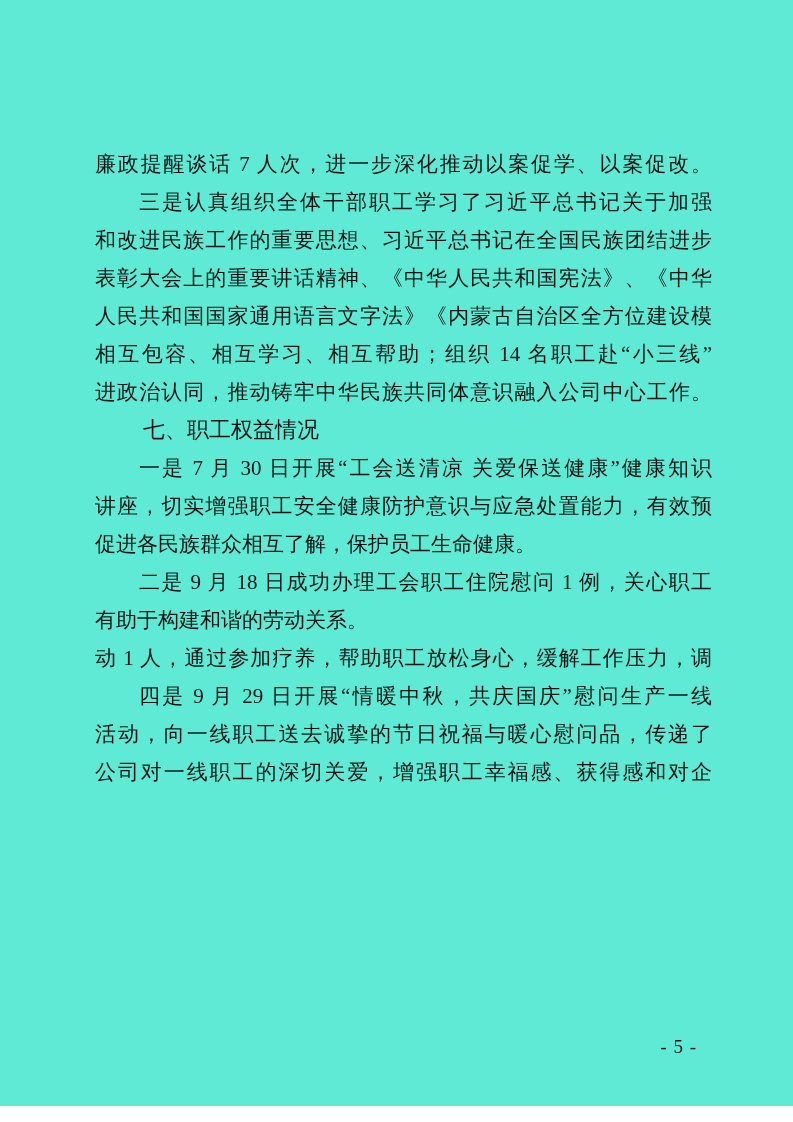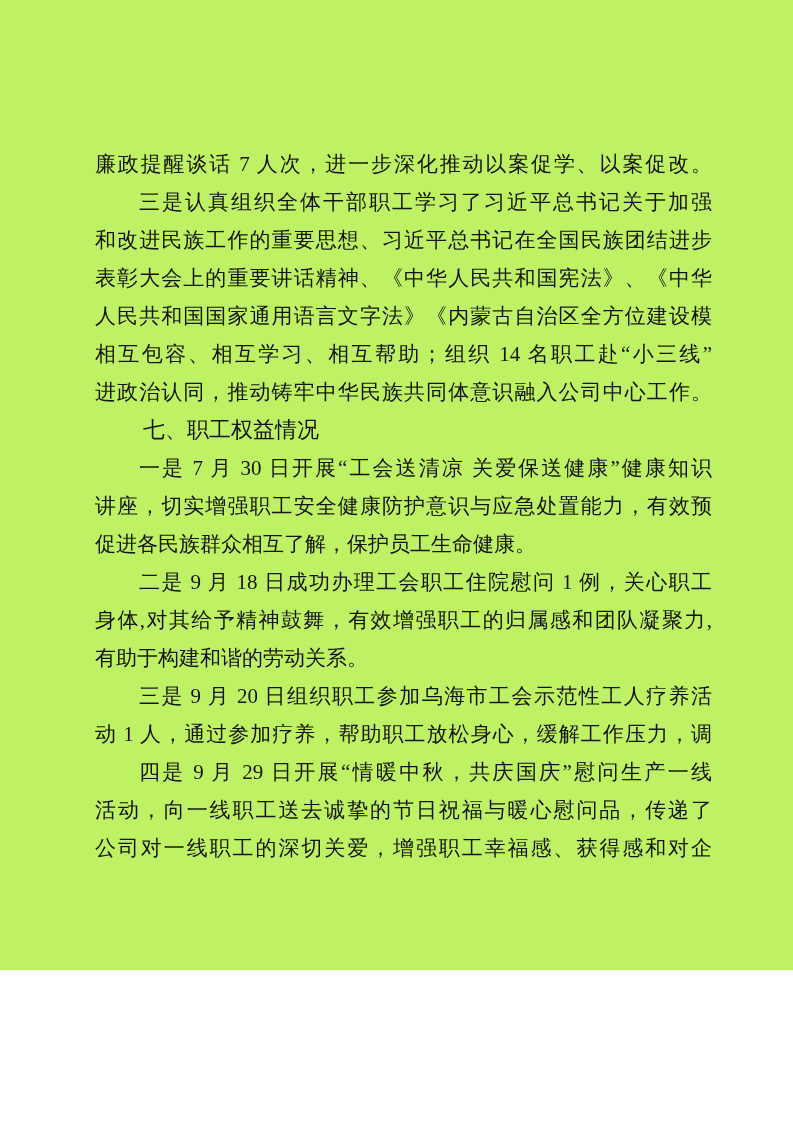--- a/index.html
+++ b/index.html
@@ -3,22 +3,22 @@
 <meta charset="utf-8">
 <style>
   html, body {
     margin: 0;
     padding: 0;
     background: #ffffff;
   }
   .page {
     position: relative;
     width: 793px;
-    height: 970px;
-    background: #bef264;
+    height: 1106px;
+    background: #5eead4;
     overflow: hidden;
     font-family: "Liberation Serif", "DejaVu Serif", serif;
     color: #141414;
   }
   .content {
     position: absolute;
     left: 95px;
     top: 145px;
     width: 617px;
   }
@@ -65,22 +65,20 @@
       <div class="line justify">和改进民族工作的重要思想、习近平总书记在全国民族团结进步</div>
       <div class="line justify">表彰大会上的重要讲话精神、《中华人民共和国宪法》、《中华</div>
       <div class="line justify">人民共和国国家通用语言文字法》《内蒙古自治区全方位建设模</div>
       <div class="line justify">相互包容、相互学习、相互帮助；组织 14 名职工赴“小三线”</div>
       <div class="line justify">进政治认同，推动铸牢中华民族共同体意识融入公司中心工作。</div>
       <div class="line heading indent">七、职工权益情况</div>
       <div class="line indent justify">一是 7 月 30 日开展“工会送清凉 关爱保送健康”健康知识</div>
       <div class="line justify">讲座，切实增强职工安全健康防护意识与应急处置能力，有效预</div>
       <div class="line">促进各民族群众相互了解，保护员工生命健康。</div>
       <div class="line indent justify">二是 9 月 18 日成功办理工会职工住院慰问 1 例，关心职工</div>
-      <div class="line justify">身体,对其给予精神鼓舞，有效增强职工的归属感和团队凝聚力,</div>
       <div class="line">有助于构建和谐的劳动关系。</div>
-      <div class="line indent justify">三是 9 月 20 日组织职工参加乌海市工会示范性工人疗养活</div>
       <div class="line justify">动 1 人，通过参加疗养，帮助职工放松身心，缓解工作压力，调</div>
       <div class="line indent justify">四是 9 月 29 日开展“情暖中秋，共庆国庆”慰问生产一线</div>
       <div class="line justify">活动，向一线职工送去诚挚的节日祝福与暖心慰问品，传递了</div>
       <div class="line justify">公司对一线职工的深切关爱，增强职工幸福感、获得感和对企</div>
     </div>
   <div class="footer">- 5 -</div>
 </div>
 
 </body></html>

